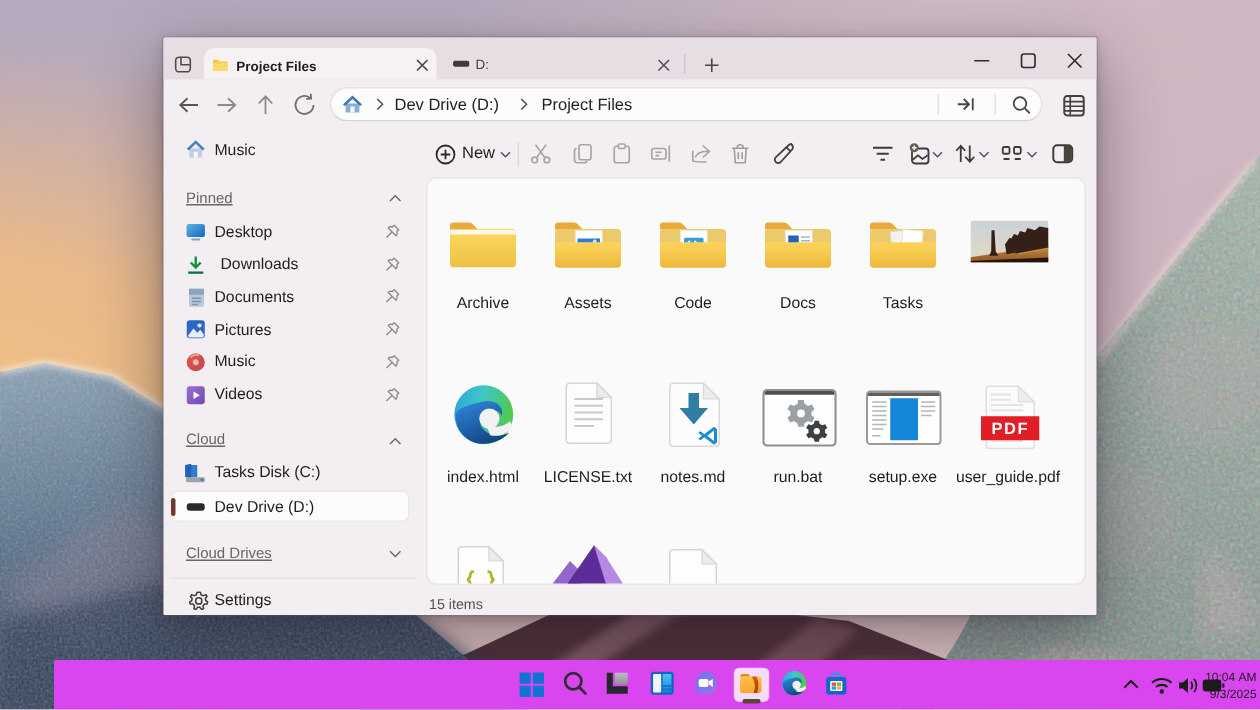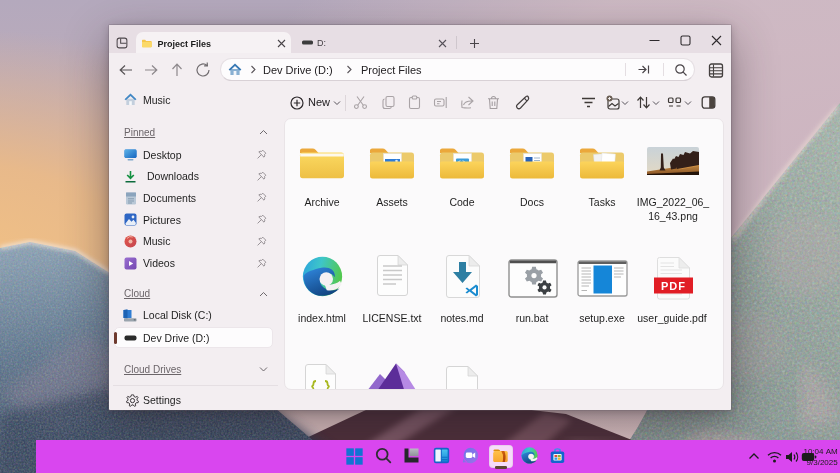--- a/index.html
+++ b/index.html
@@ -391,21 +391,21 @@
     <svg class="abs" style="left:150px;top:265.5px" width="9" height="7" viewBox="0 0 9 7">
       <path d="M1 5 L4.5 1.5 L8 5" fill="none" stroke="#6e696d" stroke-width="1"></path>
     </svg>
 
     <svg class="abs" style="left:14px;top:284px" width="14" height="13" viewBox="0 0 14 13">
       <rect x="0.5" y="1" width="8" height="8" fill="#2f7cd2"></rect>
       <path d="M0.5 1 L4.5 0.2 L4.5 9.8 L0.5 9 Z" fill="#1e63b4"></path>
       <rect x="1" y="9.2" width="12.5" height="3.3" rx="0.8" fill="#9aa4ad"></rect>
       <rect x="10.8" y="10.2" width="1.8" height="1.2" fill="#5d676f"></rect>
     </svg>
-    <div class="sideitem" style="left:34px;top:284px">Local Disk (C:)</div>
+    <div class="sideitem" style="left:34px;top:284px">Tasks Disk (C:)</div>
 
     <div class="abs" style="left:5px;top:302px;width:159px;height:21px;background:#fdfcfd;border:1px solid #ece6ea;border-radius:5px"></div>
     <div class="abs" style="left:5px;top:306.5px;width:3px;height:12px;border-radius:2px;background:#6e3a2e"></div>
     <svg class="abs" style="left:15px;top:308.5px" width="13" height="8" viewBox="0 0 13 8">
       <rect x="0.5" y="1.5" width="12" height="5" rx="2" fill="#2a2a2a"></rect>
     </svg>
     <div class="sideitem" style="left:34px;top:306.5px">Dev Drive (D:)</div>
 
     <div class="sidelabel" style="left:15px;top:338.5px">Cloud Drives</div>
     <svg class="abs" style="left:150px;top:341px" width="9" height="7" viewBox="0 0 9 7">
@@ -501,21 +501,20 @@
         <path d="M23 16 L26 11.5 L28 12.5 L29.5 21.5 L24 22.5 Z" fill="#342019"></path>
         <path d="M26 14 L29 9 L31.5 10 L33 7 L36.5 8 L38 5 L43 6.5 L46 4 L52 5 L52 18 L30 22 Z" fill="#342019"></path>
         <path d="M0 27 L52 24.6 L52 28 L0 28 Z" fill="#241309"></path>
       </svg>
 
       <div class="flabel" style="left:-0.5px;top:77px">Archive</div>
       <div class="flabel" style="left:69.5px;top:77px">Assets</div>
       <div class="flabel" style="left:139.5px;top:77px">Code</div>
       <div class="flabel" style="left:209.5px;top:77px">Docs</div>
       <div class="flabel" style="left:279.5px;top:77px">Tasks</div>
-      <div class="flabel" style="left:350.5px;top:77px">IMG_2022_06_<br>16_43.png</div>
 
       <svg class="abs" style="left:17px;top:136.5px" width="41" height="41">
           <use href="#edgelogo"></use>
         </svg>
 
       <svg class="abs" style="left:91px;top:135px" width="33" height="43" viewBox="0 0 33 43">
         <path d="M1.5 4 Q1.5 1.5 4 1.5 L22 1.5 L31.5 11 L31.5 39 Q31.5 41.5 29 41.5 L4 41.5 Q1.5 41.5 1.5 39 Z" fill="#fdfdfd" stroke="#d5d5d5" stroke-width="1"></path>
         <path d="M22 1.5 L22 11 L31.5 11 Z" fill="#ececec" stroke="#d5d5d5" stroke-width="0.8"></path>
         <use href="#pagelines"></use>
       </svg>
@@ -576,20 +575,23 @@
         <path d="M0 28 L13 11 L24 22 L18.5 28 Z" fill="#9268cc"></path>
         <path d="M10 28 L29 0.5 L37.5 9 L37.5 28 Z" fill="#5c2d99"></path>
         <path d="M29 0.5 L37.5 9 L49.5 28 L37.5 28 Z" fill="#b68ae4"></path>
       </svg>
       <svg class="abs" style="left:160px;top:246px" width="34" height="28" viewBox="0 0 34 28">
         <path d="M1.5 4 Q1.5 1.5 4 1.5 L23 1.5 L32.5 11 L32.5 28 L1.5 28 Z" fill="#fdfdfd" stroke="#d5d5d5" stroke-width="1"></path>
         <path d="M23 1.5 L23 11 L32.5 11 Z" fill="#ececec" stroke="#d5d5d5" stroke-width="0.8"></path>
       </svg>
     </div>
 
+    <div id="statusbar">
+        <span style="position:absolute;left:177px;top:8px;font-size:9.5px;color:#555055">15 items</span>
+      </div>
   </div>
 
   <div id="taskbar">
 
     <svg class="tbi" style="left:309.5px;top:8px" width="15" height="15" viewBox="0 0 15 15">
         <g fill="#1273d3">
       <rect x="0.3" y="0.3" width="6.6" height="6.6"></rect>
           <rect x="8.1" y="0.3" width="6.6" height="6.6"></rect>
       <rect x="0.3" y="8.1" width="6.6" height="6.6"></rect>
           <rect x="8.1" y="8.1" width="6.6" height="6.6"></rect>

